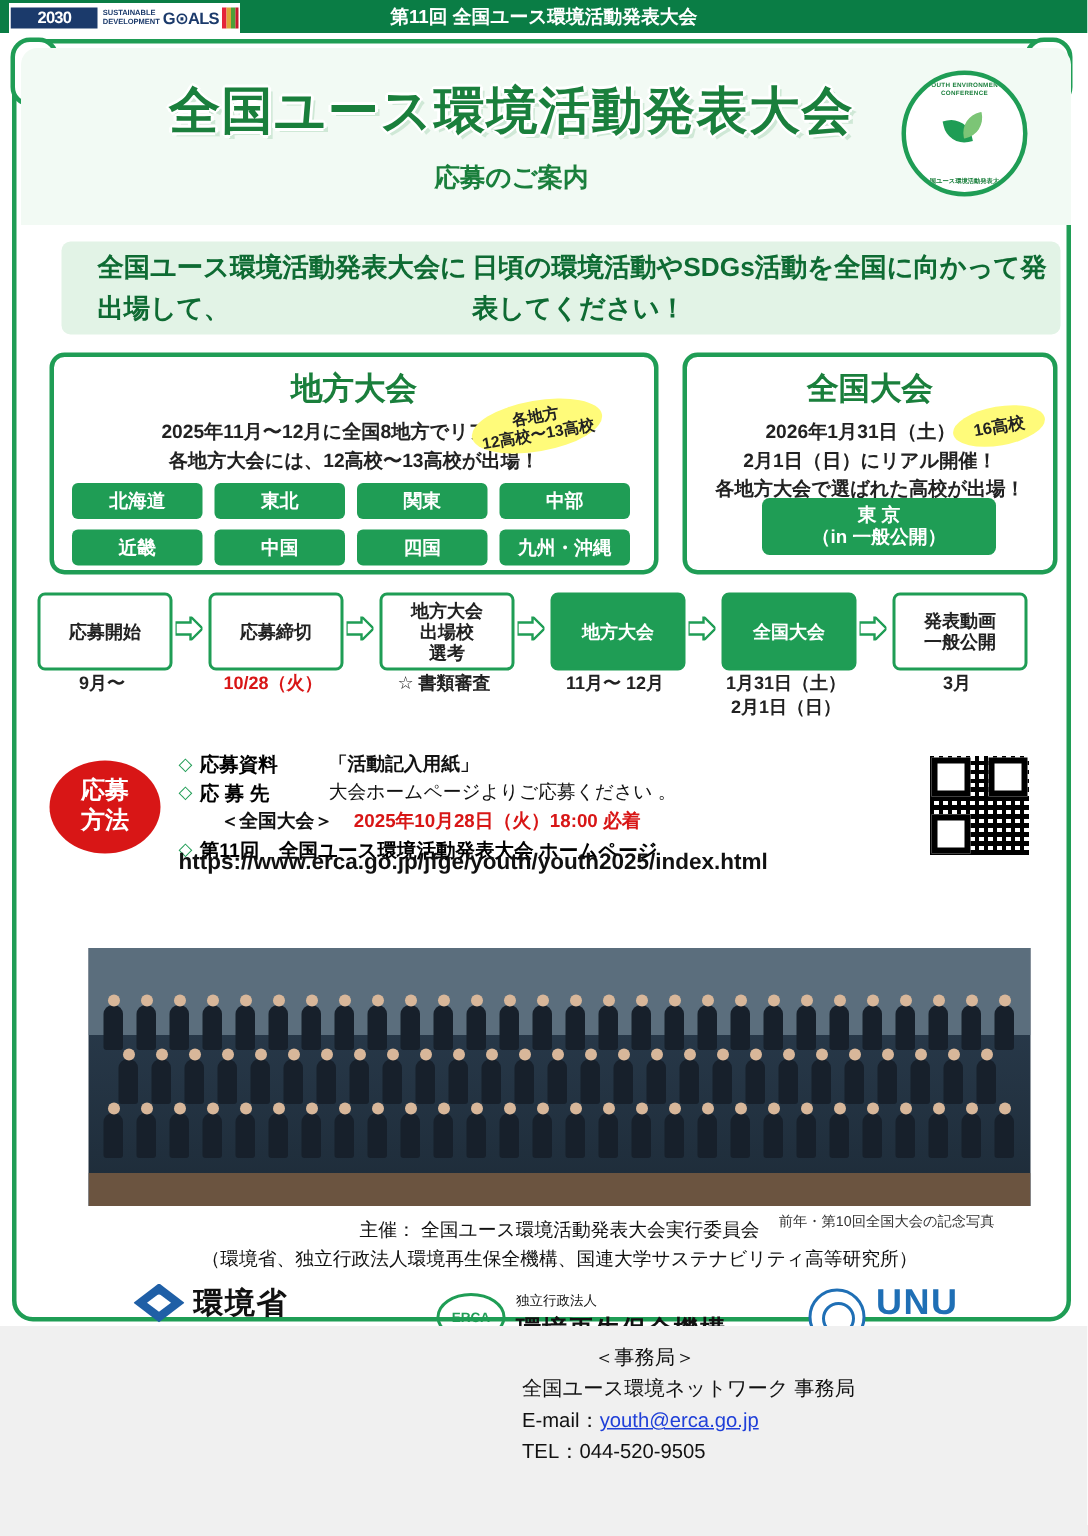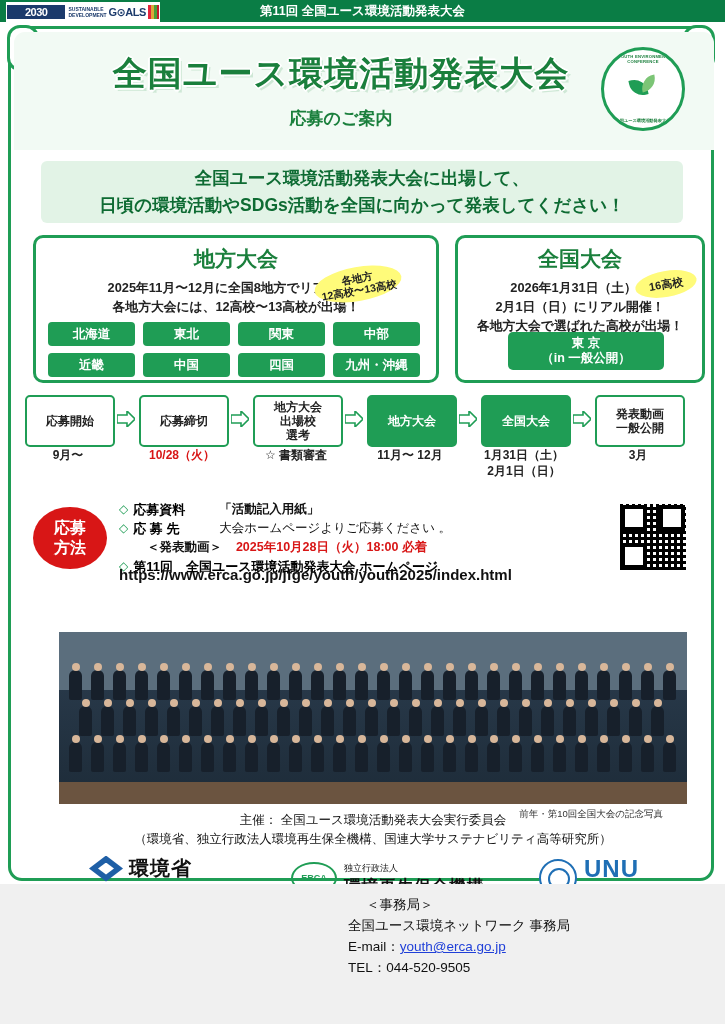--- a/index.html
+++ b/index.html
@@ -88,21 +88,21 @@
     background:#1f9d55;border-radius:0 14px 0 14px;transform:rotate(-12deg);
   }
   .rl-leaf::after{
     content:"";position:absolute;left:13px;top:0px;width:15px;height:15px;
     background:#7cc576;border-radius:14px 0 14px 0;transform:rotate(-12deg);
   }
   
   .headline{
     position:absolute;left:30px;top:132px;width:642px;height:62px;
     background:#e2f3e6;border-radius:6px;
-    display:flex;flex-direction:column;align-items:center;justify-content:center;
+    display:flex;flex-direction:row;align-items:center;justify-content:center;padding-left:24px;
   }
   .headline div{font-size:17.5px;font-weight:bold;color:#0e6b33;line-height:27px;}
   
   .panel{
     position:absolute;border:3px solid #1f9d55;border-radius:10px;background:#fff;
     box-sizing:border-box;
   }
   .panel-left{left:22px;top:206px;width:406px;height:148px;}
   .panel-right{left:444px;top:206px;width:250px;height:148px;}
   .panel-h{
@@ -246,21 +246,21 @@
   .unu-t1{font-size:24px;font-weight:bold;color:#1f6fb5;letter-spacing:1px;}
   .unu-t2{font-size:14px;font-weight:bold;color:#1f6fb5;letter-spacing:1px;}
   
   .footer{
     position:absolute;left:0;top:884px;width:725px;height:140px;background:#f0f0f0;
   }
   .footer-inner{
     position:absolute;left:348px;top:10px;width:360px;
     font-size:13.5px;color:#111;line-height:21px;
   }
-  .footer-head{text-align:left;margin-left:18px;font-weight:normal;}
+  .footer-head{text-align:left;margin-left:48px;font-weight:normal;}
   .mail-link{color:#1f3fd8;text-decoration:underline;}
 </style>
 </head>
 <body>
 
 <div class="topbar">
   <div class="topbar-title">第11回 全国ユース環境活動発表大会</div>
   <div class="sdg-logo">
     <span class="sdg-2030">2030</span>
     <span class="sdg-txt">
@@ -414,21 +414,21 @@
       <span class="ap-dia">◇</span>
       <span class="ap-lbl">応募資料</span>
       <span class="ap-val">「活動記入用紙」</span>
     </div>
     <div class="ap-row">
       <span class="ap-dia">◇</span>
       <span class="ap-lbl">応 募 先</span>
       <span class="ap-val small">大会ホームページよりご応募ください 。</span>
     </div>
     <div class="ap-deadline">
-      <span>＜発表動画＞</span>
+      <span>＜全国大会＞</span>
       &nbsp;&nbsp;
       <b>2025年10月28日（火）18:00 必着</b>
     </div>
     <div class="ap-row" style="margin-top:2px;">
       <span class="ap-dia">◇</span>
       <span class="ap-lbl" style="width:auto;flex:0 0 auto;">第11回　全国ユース環境活動発表大会 ホームページ</span>
     </div>
   </div>
   <div class="ap-url">https://www.erca.go.jp/jfge/youth/youth2025/index.html</div>
   <div class="qr">

